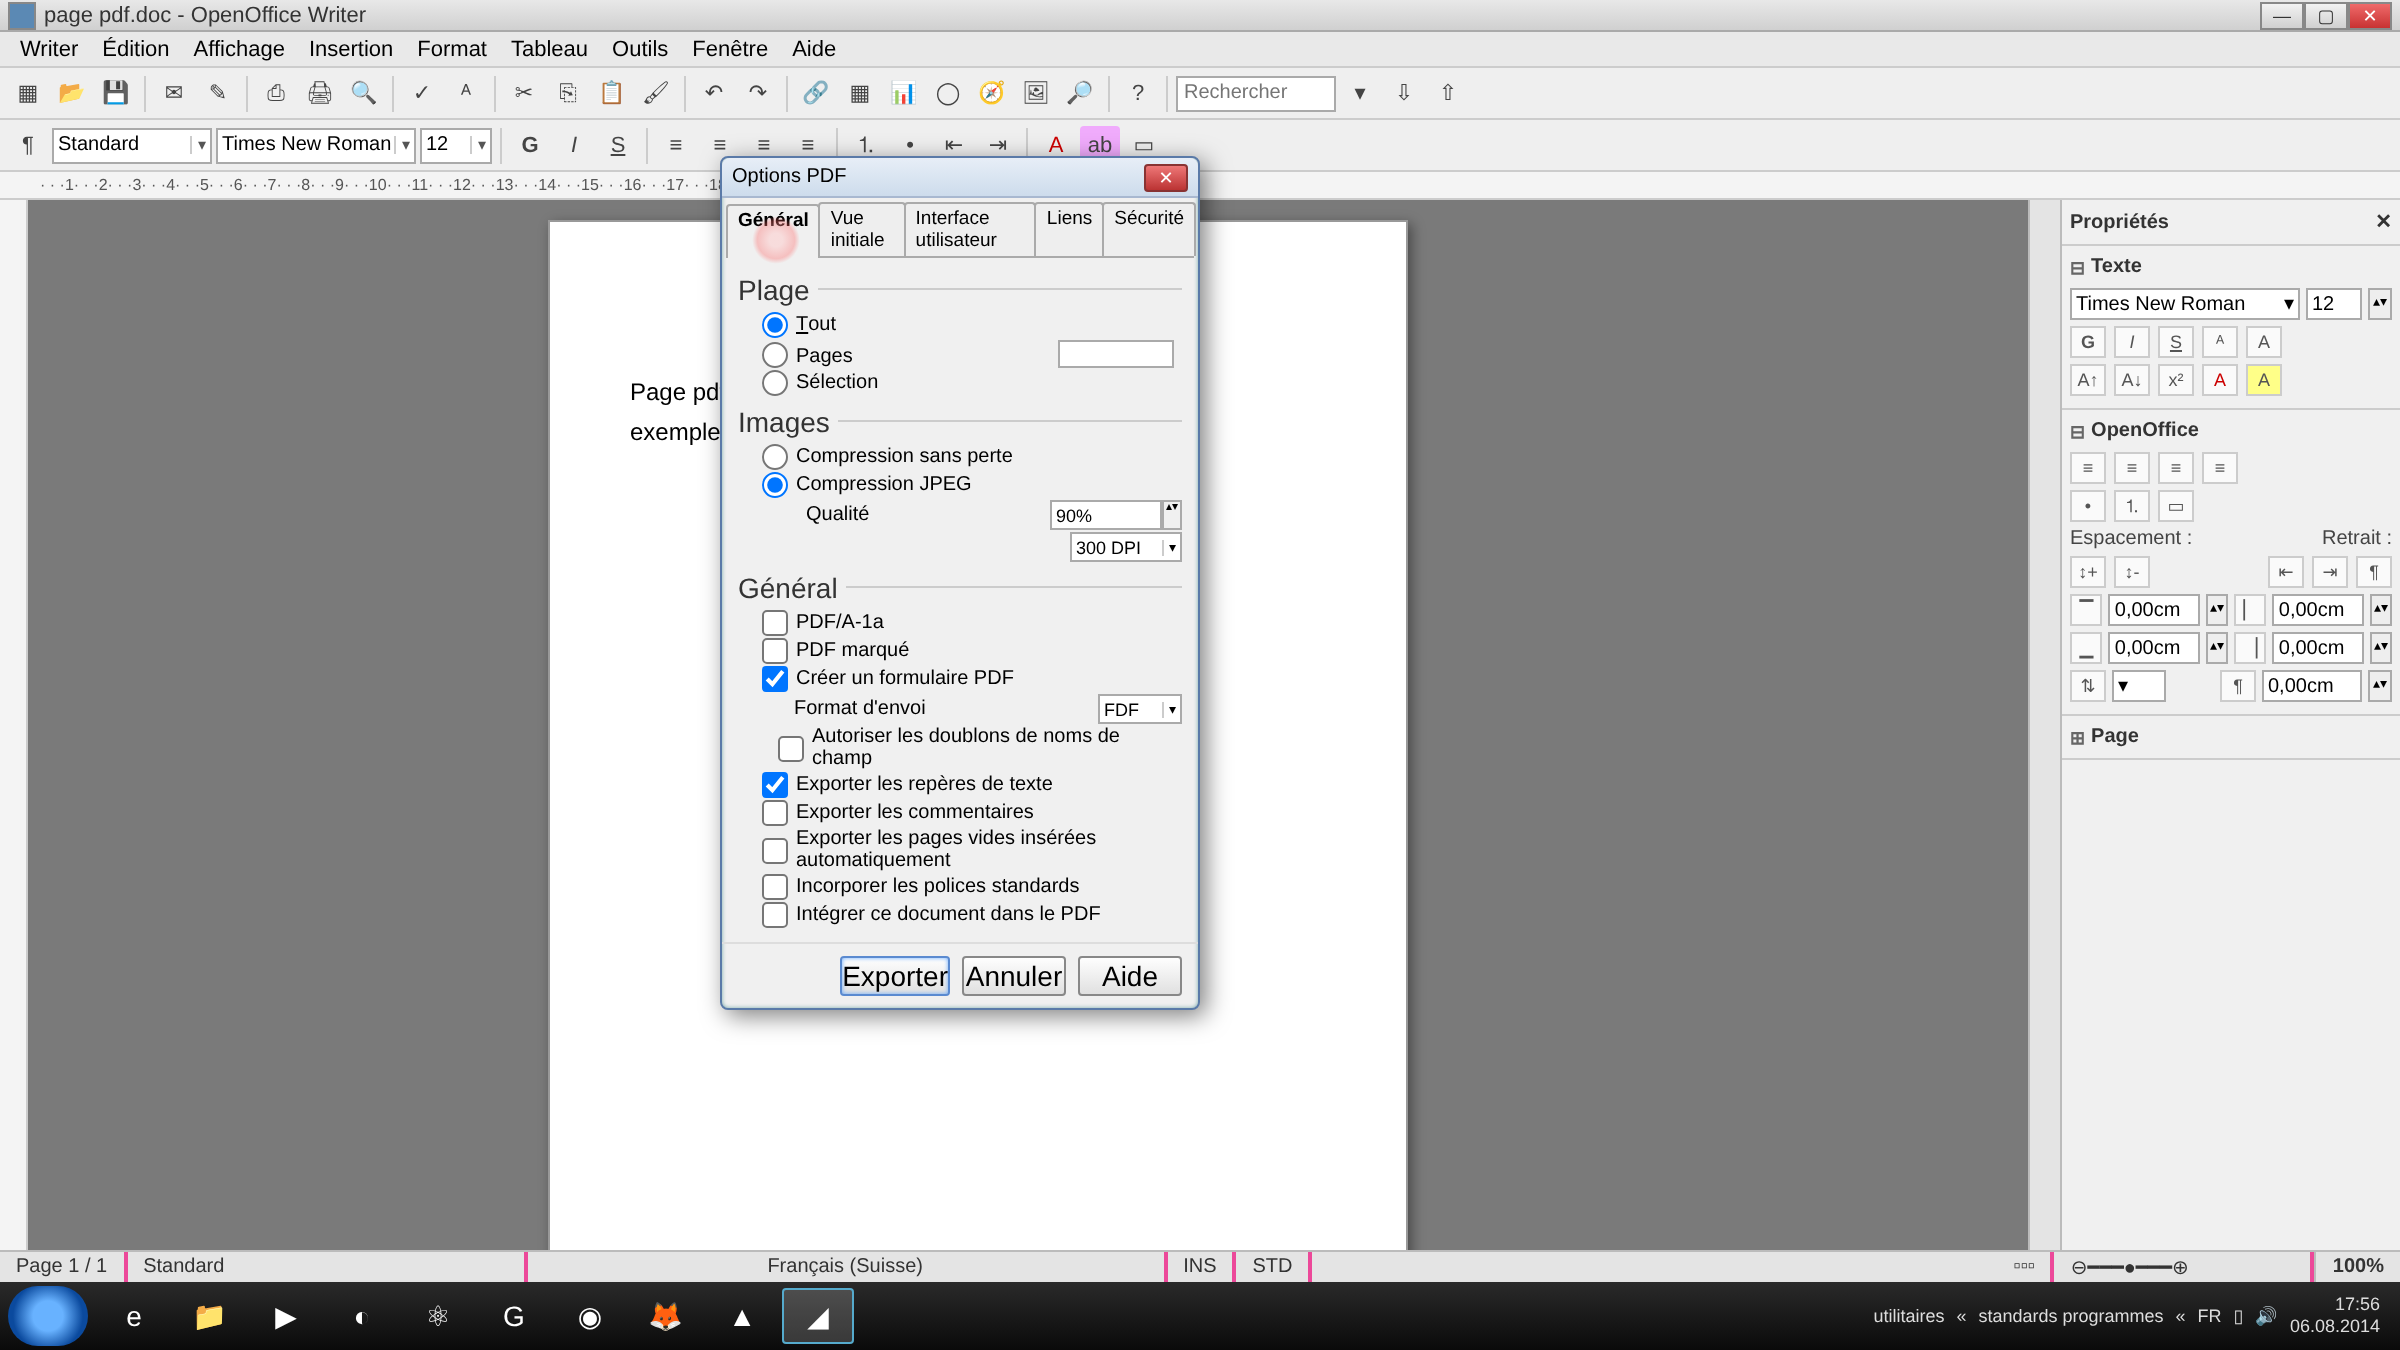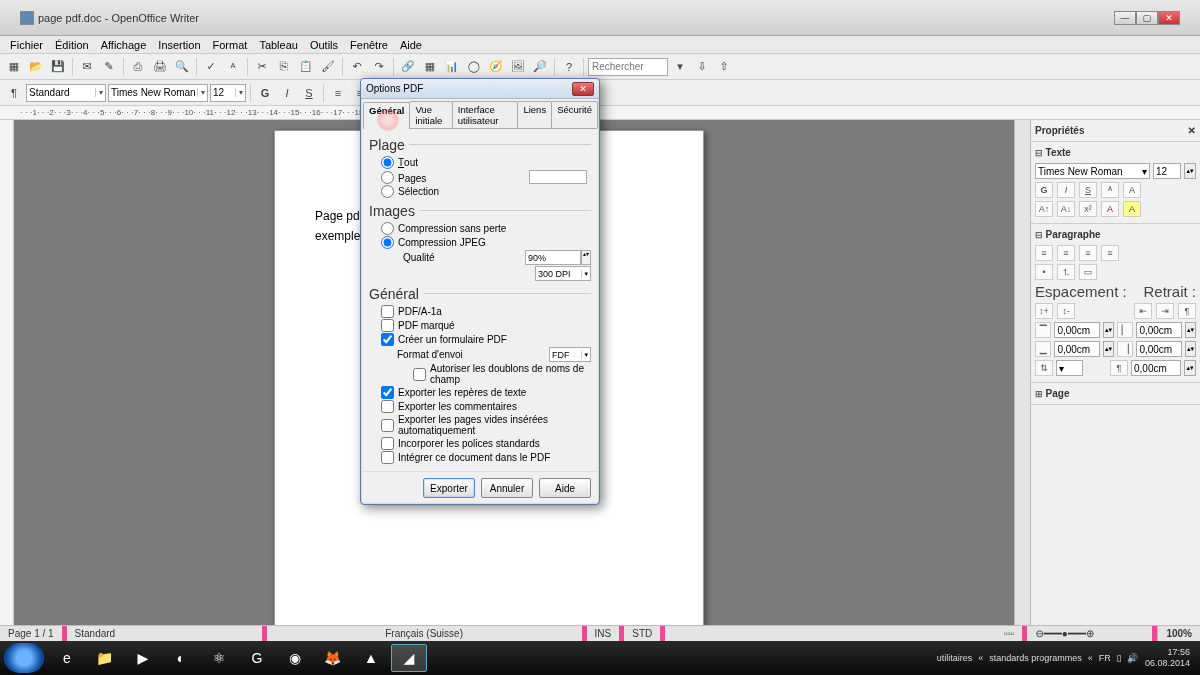--- a/index.html
+++ b/index.html
@@ -1,19 +1,19 @@
 <!DOCTYPE html>
 <html><head>
 <meta charset="utf-8">
 <style>
 * { box-sizing: border-box; margin: 0; padding: 0; font-family: "Segoe UI", Tahoma, sans-serif; }
 body { width: 1200px; height: 675px; overflow: hidden; background: linear-gradient(180deg,#4a7a9f 0%, #6fa8c8 20%, #888 30%); position: relative; }
 
 
-.titlebar { height: 36px; background: linear-gradient(#e8e8e8,#d0d0d0); display:flex; align-items:center; padding:0 20px; font-size:11px; color:#333; border-bottom:1px solid #aaa;}
+.titlebar { height: 16px; background: linear-gradient(#e8e8e8,#d0d0d0); display:flex; align-items:center; padding:0 4px; font-size:11px; color:#333; border-bottom:1px solid #aaa;}
 .titlebar .doc-icon{width:14px;height:14px;background:#5b89b4;border:1px solid #888;margin-right:4px;}
 .winbtns{margin-left:auto;display:flex;gap:0;}
 .winbtn{width:22px;height:14px;background:linear-gradient(#f2f2f2,#d0d0d0);border:1px solid #888;font-size:9px;text-align:center;line-height:12px;cursor:pointer;}
 .winbtn.close{background:linear-gradient(#ef6a6a,#c83232);color:#fff;}
 
 
 .menubar{height:18px;background:#e9e9e9;display:flex;align-items:center;padding:0 4px;font-size:11px;border-bottom:1px solid #ccc;}
 .menubar span{padding:0 6px;cursor:pointer;}
 
 
@@ -37,25 +37,25 @@
 .sidepanel{width:170px;background:#f0f0f0;border-left:1px solid #bbb;font-size:10px;}
 .sp-sec{border-bottom:1px solid #ccc;padding:3px 4px;}
 .sp-head{font-weight:bold;color:#333;font-size:10px;padding:2px 0;display:flex;align-items:center;}
 .sp-head .exp{margin-right:3px;color:#666;font-size:9px;}
 .sp-row{display:flex;align-items:center;gap:3px;margin:3px 0;}
 .sp-combo{flex:1;height:16px;border:1px solid #aaa;background:#fff;font-size:10px;padding:0 2px;display:flex;align-items:center;}
 .sp-num{width:50px;height:16px;border:1px solid #aaa;background:#fff;font-size:10px;padding:0 2px;display:flex;align-items:center;}
 .sp-spin{width:12px;height:16px;border:1px solid #aaa;background:#eee;font-size:7px;display:flex;flex-direction:column;justify-content:center;align-items:center;line-height:6px;}
 .sp-icons{display:flex;gap:4px;flex-wrap:wrap;margin:3px 0;}
 .sp-icon{width:18px;height:16px;border:1px solid #ccc;background:#fafafa;font-size:9px;display:flex;align-items:center;justify-content:center;color:#555;}
-.sp-label{font-size:15px;color:#444;}
+.sp-label{font-size:10px;color:#444;}
 
 
 .statusbar{position:absolute;left:0;right:0;bottom:34px;height:16px;background:#e4e4e4;border-top:1px solid #bbb;display:flex;align-items:center;font-size:10px;color:#333;}
-.statusbar .cell{padding:0 8px;border-right:5px solid #ec4899;height:100%;display:flex;align-items:center;}
+.statusbar .cell{padding:0 8px;border-right:2px solid #ec4899;height:100%;display:flex;align-items:center;}
 .statusbar .cell.r{margin-left:auto;border-left:1px solid #bbb;border-right:none;font-weight:bold;}
 
 
 .taskbar{position:absolute;left:0;right:0;bottom:0;height:34px;background:linear-gradient(#2a2a2a,#0a0a0a);display:flex;align-items:center;padding:0 4px;}
 .startbtn{width:40px;height:30px;background:radial-gradient(circle,#68b2ff 30%,#0b4a9e 70%);border-radius:15px;margin-right:4px;cursor:pointer;}
 .taskicon{width:36px;height:28px;margin:0 1px;border:1px solid transparent;border-radius:2px;display:flex;align-items:center;justify-content:center;font-size:14px;color:#fff;cursor:pointer;}
 .taskicon.active{background:rgba(255,255,255,0.18);border-color:#5ac;}
 .tray{margin-left:auto;display:flex;align-items:center;color:#ddd;font-size:9px;gap:6px;padding-right:6px;}
 .clock{text-align:right;line-height:11px;}
 
@@ -71,39 +71,39 @@
 .grp-line{height:1px;background:#ccc;flex:1;margin-left:4px;}
 .grp-head{display:flex;align-items:center;}
 .opt{display:flex;align-items:center;margin:1px 0 1px 12px;font-size:10px;}
 .opt input{margin-right:4px;}
 .opt .u{text-decoration:underline;}
 .inline-input{width:58px;height:14px;border:1px solid #aaa;background:#fff;font-size:9px;}
 .inline-combo{width:56px;height:15px;border:1px solid #aaa;background:#fff;font-size:9px;display:inline-flex;align-items:center;padding:0 2px;}
 .inline-combo .arr{margin-left:auto;font-size:7px;padding-left:2px;border-left:1px solid #ccc;}
 .spin{width:10px;height:15px;border:1px solid #aaa;display:inline-flex;flex-direction:column;font-size:6px;line-height:6px;text-align:center;vertical-align:top;}
 .dlg-btns{display:flex;justify-content:flex-end;gap:6px;padding:6px 8px;border-top:1px solid #ddd;}
-.dlg-btn{min-width:52px;height:20px;border:1px solid #888;background:linear-gradient(#fefefe,#e0e0e0);font-size:10px;border-radius:2px;cursor:pointer;}
+.dlg-btn{min-width:52px;height:20px;border:1px solid #888;background:linear-gradient(#fefefe,#e0e0e0);font-size:14px;border-radius:2px;cursor:pointer;}
 .dlg-btn.primary{border-color:#5a8ad0;box-shadow:0 0 2px #6af inset;}
 .cursor-ring{position:absolute;left:376px;top:108px;width:24px;height:24px;border-radius:50%;background:radial-gradient(circle, rgba(255,200,200,0.5) 20%, rgba(255,100,100,0.35) 55%, transparent 70%);pointer-events:none;}
 </style>
 </head>
 <body>
 
 <div class="titlebar">
   <div class="doc-icon"></div>
   <span>page pdf.doc - OpenOffice Writer</span>
   <div class="winbtns">
     <div class="winbtn">—</div>
     <div class="winbtn">▢</div>
     <div class="winbtn close">✕</div>
   </div>
 </div>
 
 <div class="menubar">
-  <span>Fichier</span>
+  <span>Writer</span>
   <span>Édition</span>
   <span>Affichage</span>
   <span>Insertion</span>
   <span>Format</span>
   <span>Tableau</span>
   <span>Outils</span>
   <span>Fenêtre</span>
   <span>Aide</span>
 </div>
 
@@ -237,21 +237,21 @@
         <div class="sp-icon">A↑</div>
         <div class="sp-icon">A↓</div>
         <div class="sp-icon">x²</div>
         <div class="sp-icon" style="color:#c00">A</div>
         <div class="sp-icon" style="background:#ff8">A</div>
       </div>
     </div>
     <div class="sp-sec">
       <div class="sp-head">
           <span class="exp">⊟</span>
-          <span>Paragraphe</span>
+          <span>OpenOffice</span>
         </div>
       <div class="sp-icons">
         <div class="sp-icon">≡</div>
         <div class="sp-icon">≡</div>
         <div class="sp-icon">≡</div>
         <div class="sp-icon">≡</div>
       </div>
       <div class="sp-icons">
         <div class="sp-icon">•</div>
         <div class="sp-icon">⒈</div>
@@ -396,21 +396,21 @@
         <span>Créer un formulaire PDF</span>
       </label>
     <div class="opt" style="margin-left:28px">
         <span>Format d'envoi</span>
         <span style="flex:1"></span>
         <div class="inline-combo" style="width:42px">
           <span>FDF</span>
           <span class="arr">▾</span>
         </div>
       </div>
-    <label class="opt" style="margin-left:44px">
+    <label class="opt" style="margin-left:20px">
         <input type="checkbox" style="">
         <span>Autoriser les doublons de noms de champ</span>
       </label>
     <label class="opt">
         <input type="checkbox" checked="" style="">
         <span>Exporter les repères de texte</span>
       </label>
     <label class="opt">
         <input type="checkbox" style="">
         <span>Exporter les commentaires</span>

